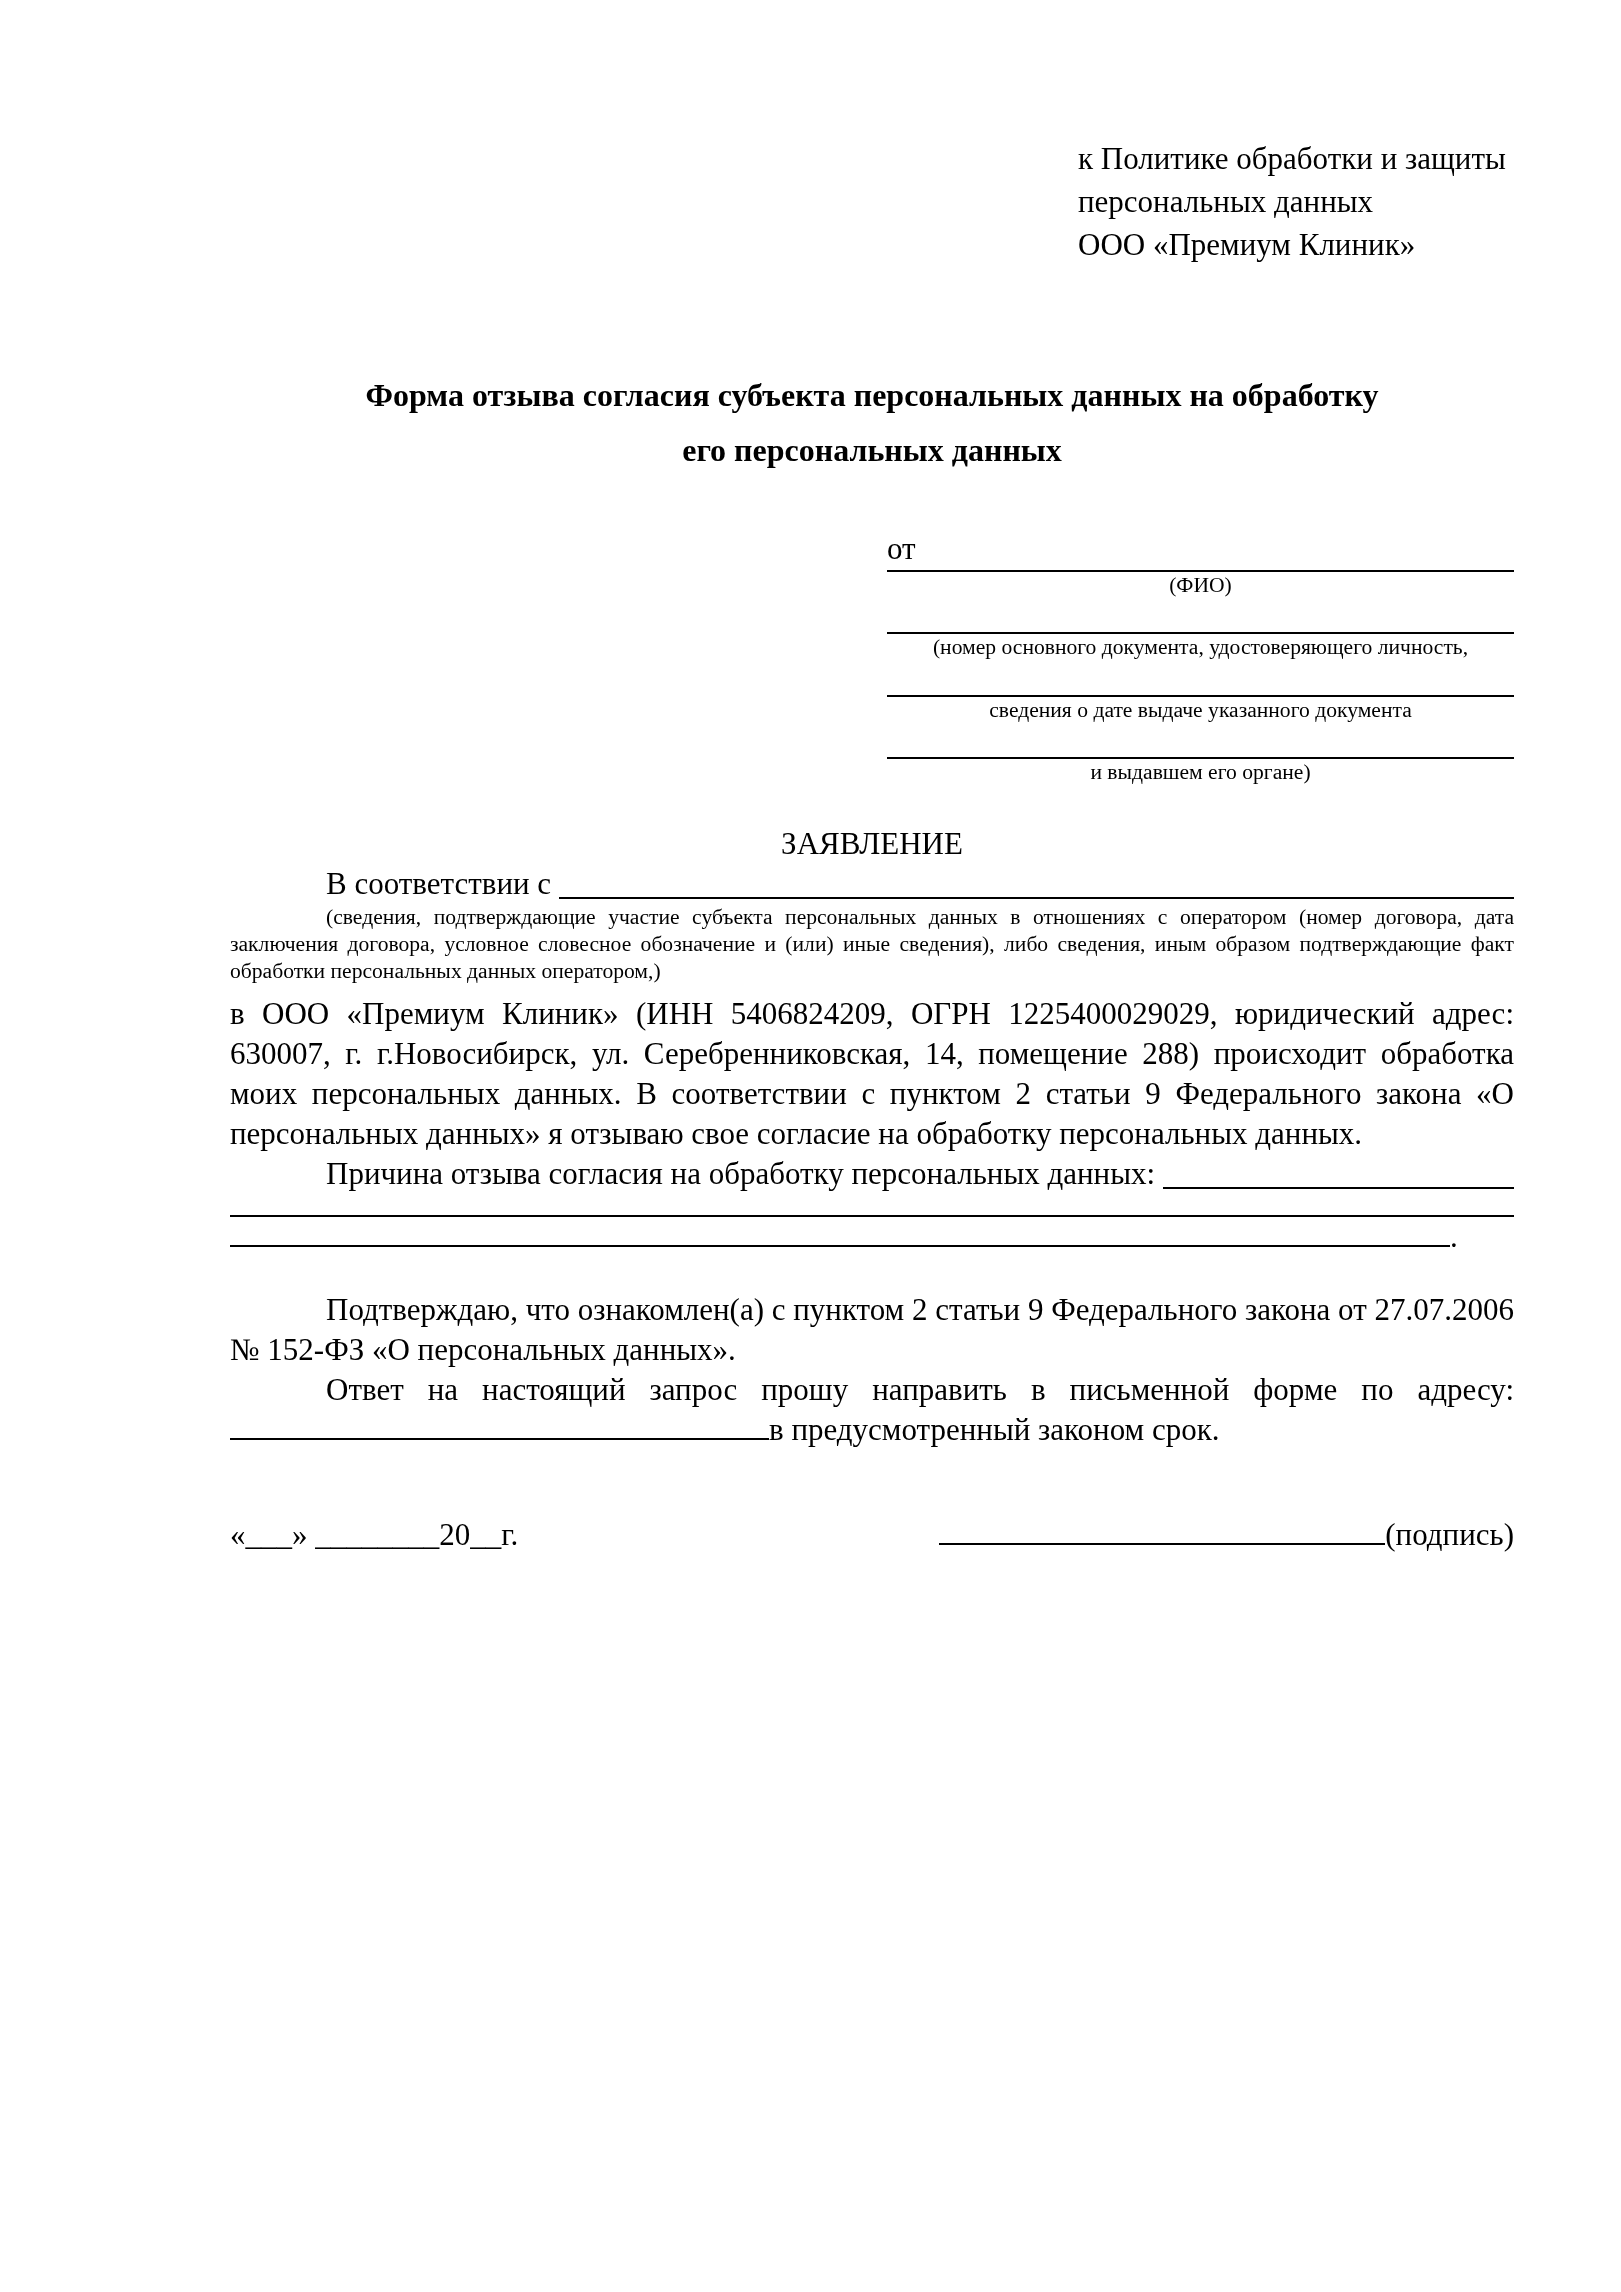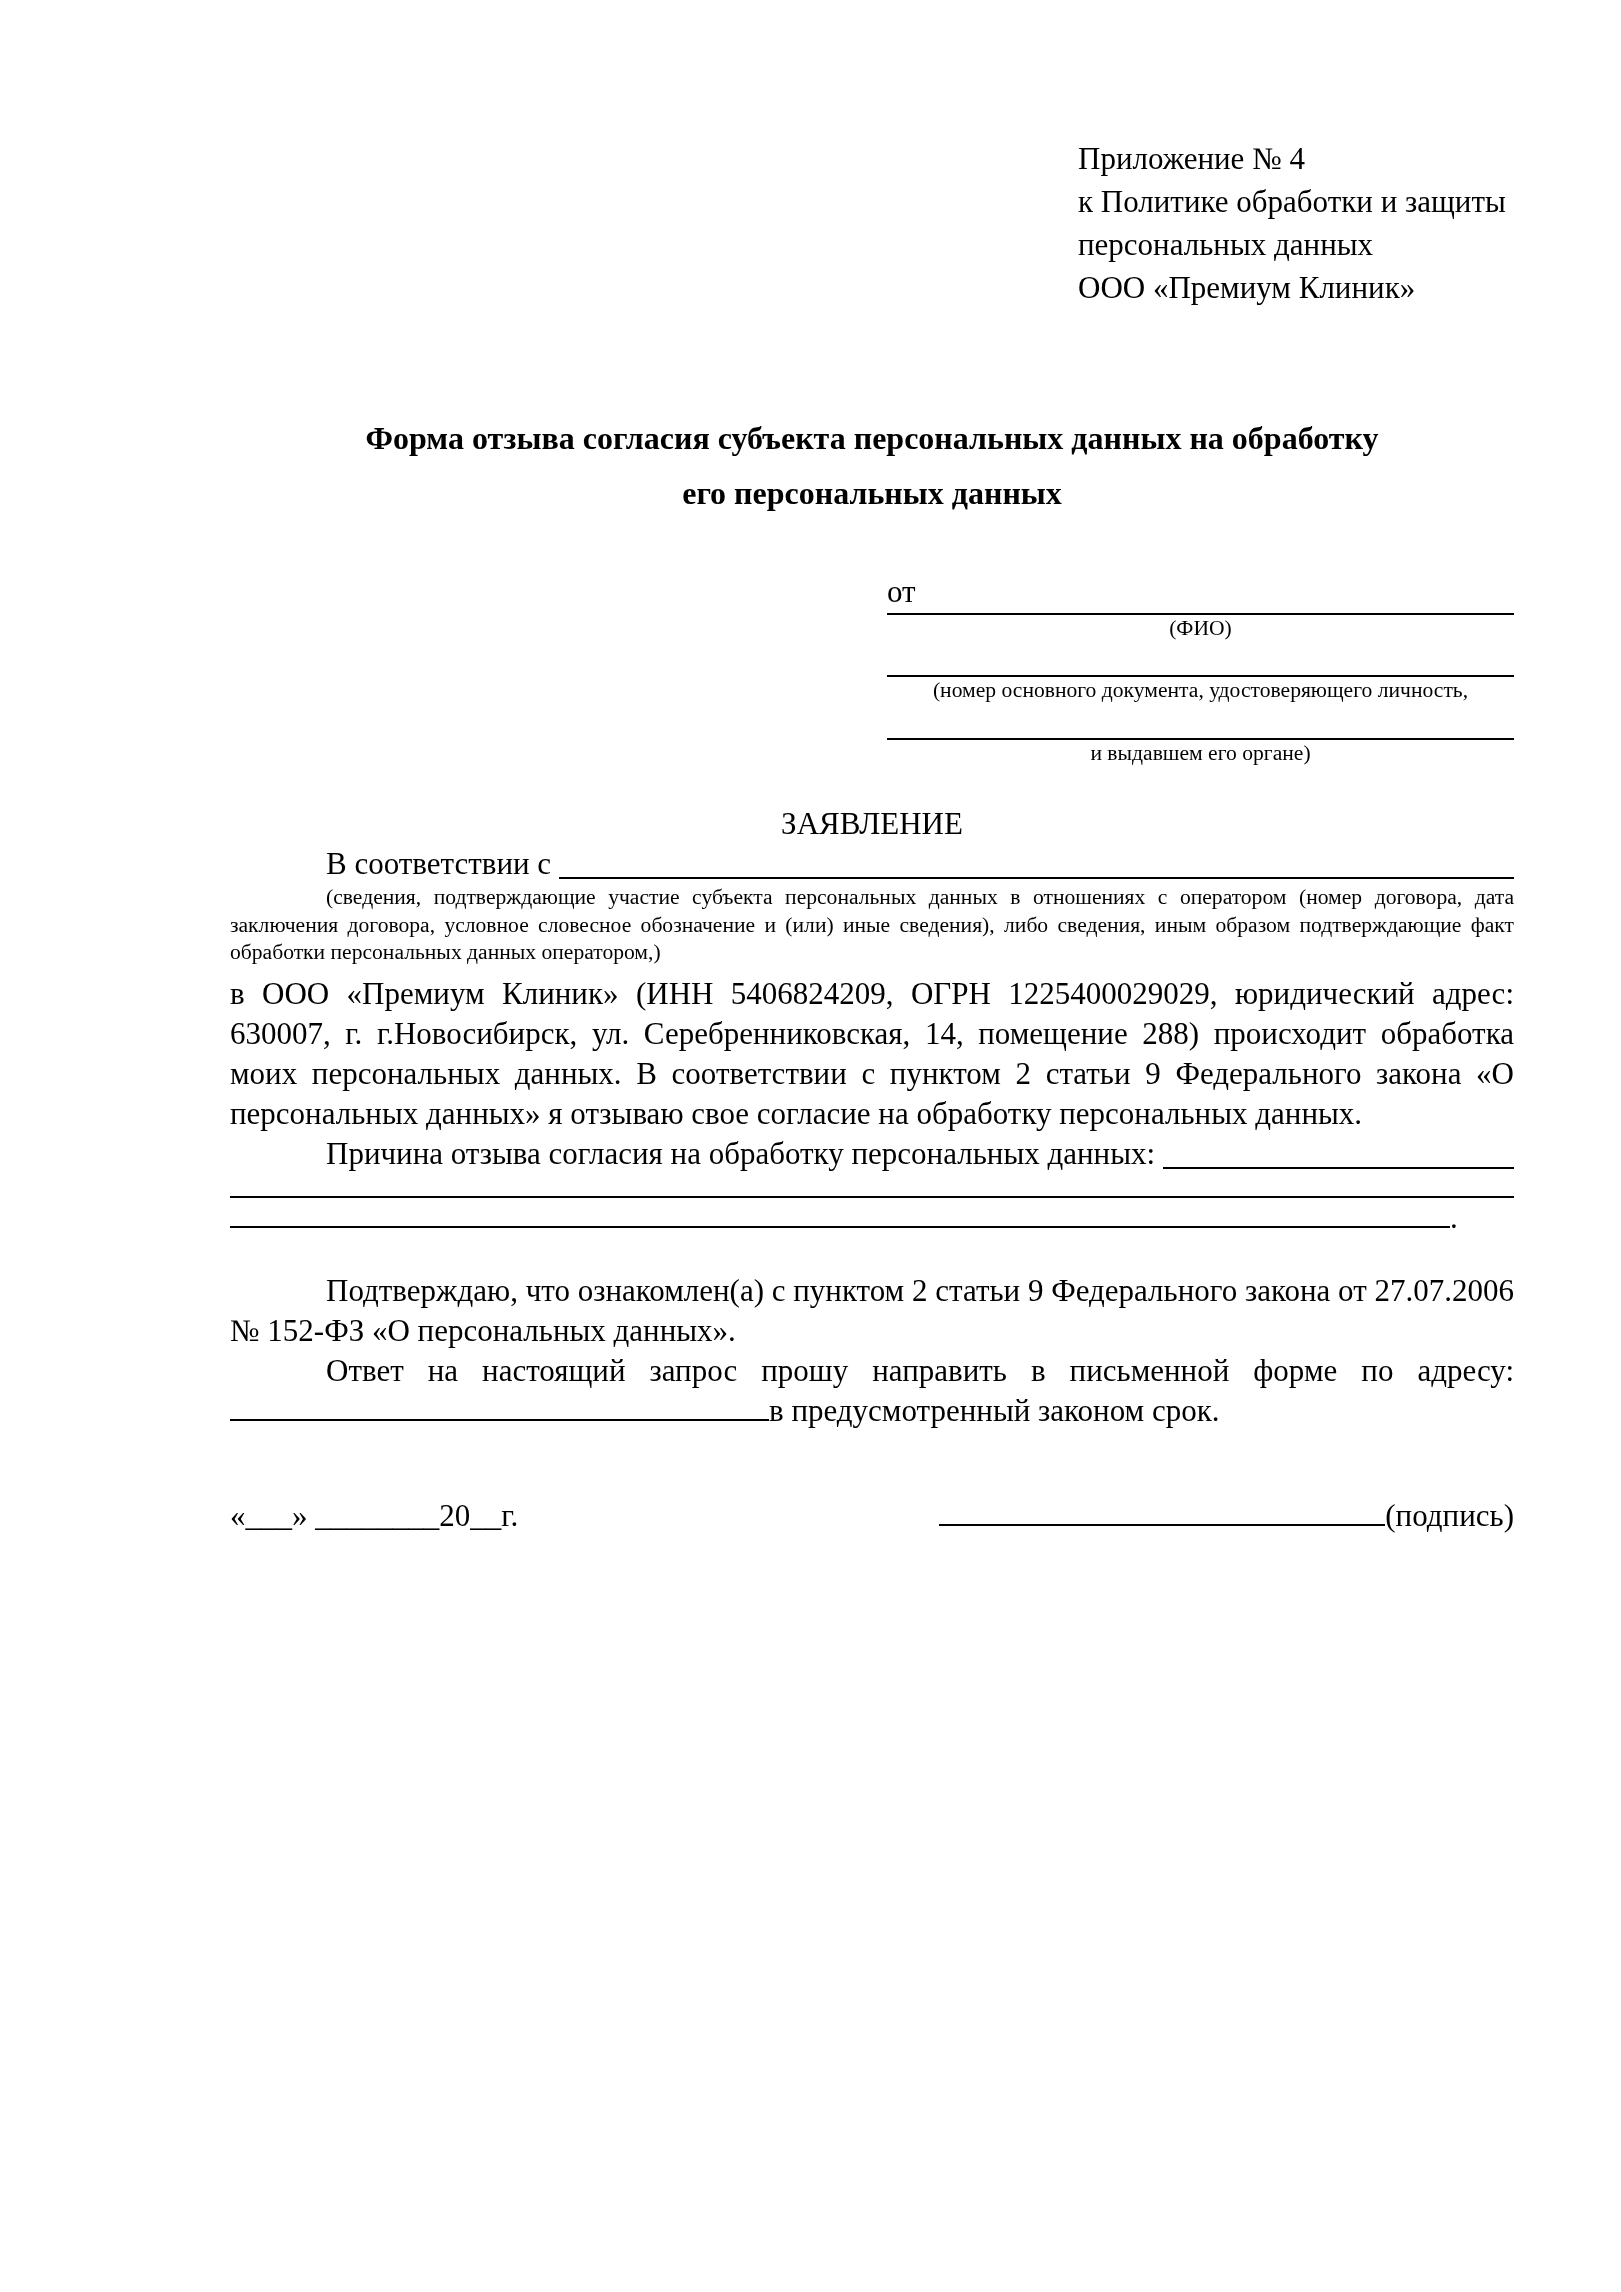--- a/index.html
+++ b/index.html
@@ -105,41 +105,44 @@
     margin: 65px 107px 0 230px;
   }
   .sig .iblank { width: 446px; }
 </style>
 </head>
 <body>
 
 <div class="page">
 
   <div class="appendix">
-    <div>Приложение № 4</div>
     <div>к Политике обработки и защиты</div>
     <div>персональных данных</div>
     <div>ООО «Премиум Клиник»</div>
   </div>
 
   <div class="title">
     <div>Форма отзыва согласия субъекта персональных данных на обработку</div>
     <div>его персональных данных</div>
   </div>
 
   <div class="addressee">
     <div>от</div>
 
     <div class="field">
       <div class="rule"></div>
       <div class="cap">(ФИО)</div>
     </div>
     <div class="field">
       <div class="rule"></div>
       <div class="cap">(номер основного документа, удостоверяющего личность,</div>
+    </div>
+    <div class="field">
+      <div class="rule"></div>
+      <div class="cap">сведения о дате выдаче указанного документа</div>
     </div>
     <div class="field">
       <div class="rule"></div>
       <div class="cap">и выдавшем его органе)</div>
     </div>
   </div>
 
   <div class="heading">ЗАЯВЛЕНИЕ</div>
 
   <div class="flexrow">

